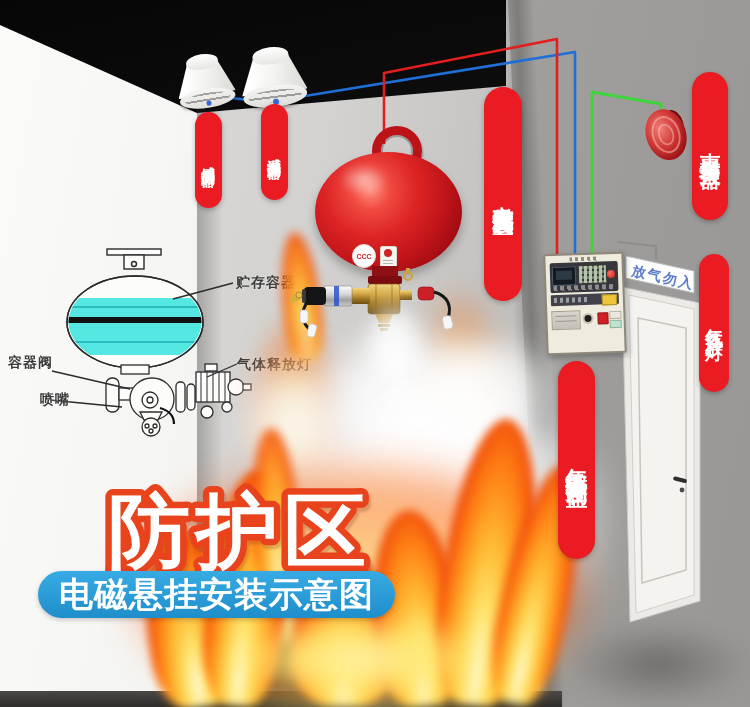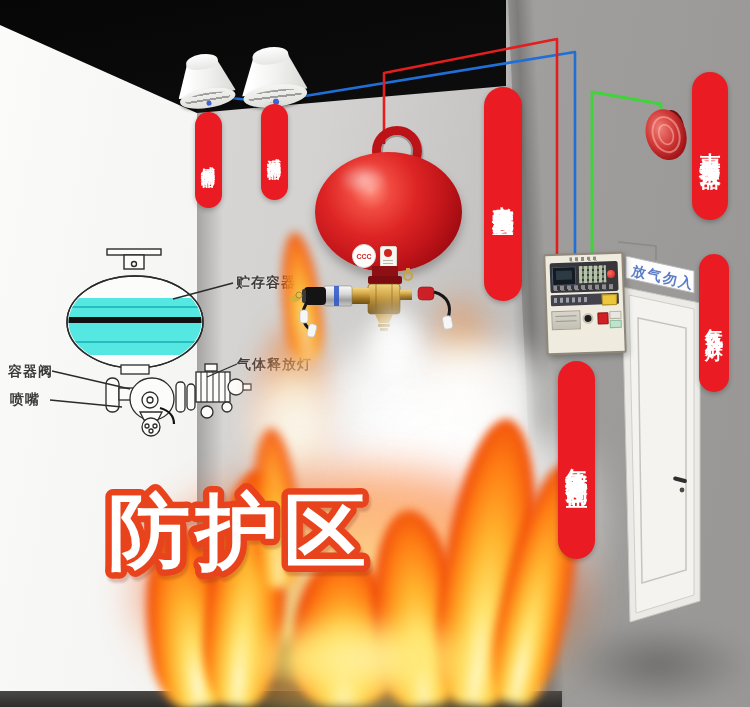--- a/index.html
+++ b/index.html
@@ -28,22 +28,22 @@
   .door-shadow{left:565px;top:622px;width:185px;height:85px;border-radius:50%;
     background:radial-gradient(closest-side,rgba(0,0,0,.28),rgba(0,0,0,0));filter:blur(8px);}
 
   
   svg.layer{position:absolute;left:0;top:0;width:750px;height:707px;pointer-events:none;}
 
   
   .dlab{position:absolute;font-size:14px;font-weight:bold;color:#3b3b3b;letter-spacing:1px;
         text-shadow:0 0 2px rgba(255,255,255,.8);}
   #dl-storage{left:236px;top:274px;}
-  #dl-valve{left:8px;top:363px;}
-  #dl-nozzle{left:10px;top:391px;}
+  #dl-valve{left:8px;top:354px;}
+  #dl-nozzle{left:40px;top:391px;}
   #dl-driver{left:237px;top:356px;}
 
   
   .det{position:absolute;}
   #det1{left:176px;top:54px;width:58px;height:54px;transform:rotate(-9deg);}
   #det2{left:240px;top:47px;width:66px;height:60px;transform:rotate(-7deg);}
   .det .cap{position:absolute;left:22%;top:0;width:56%;height:28%;
     background:linear-gradient(#ffffff,#e6e6e4);border-radius:50% 50% 40% 40%;}
   .det .body{position:absolute;left:0;top:14%;width:100%;height:62%;
     clip-path:polygon(24% 0,76% 0,100% 100%,0 100%);
@@ -336,14 +336,17 @@
   <div class="vlab" id="lab-smoke">感烟探测器</div>
   <div class="vlab" id="lab-heat">感温探测器</div>
   <div class="vlab" id="lab-device">电磁悬挂式灭火装置</div>
   <div class="vlab" id="lab-alarm">声光警报器</div>
   <div class="vlab" id="lab-lamp">气体释放灯</div>
   <div class="vlab" id="lab-panel">气体报警控制盘</div>
 
   <svg class="title-svg" viewBox="0 0 420 125">
     <text x="210" y="98" text-anchor="middle" font-size="82" font-weight="900" letter-spacing="6" fill="#ffffff" stroke="#e8431c" stroke-width="13" stroke-linejoin="round" paint-order="stroke" font-family="Liberation Sans, DejaVu Sans, sans-serif">防护区</text>
   </svg>
+  <div class="pill">
+    <span>电磁悬挂安装示意图</span>
+  </div>
 
 </div>
 
 </body></html>

